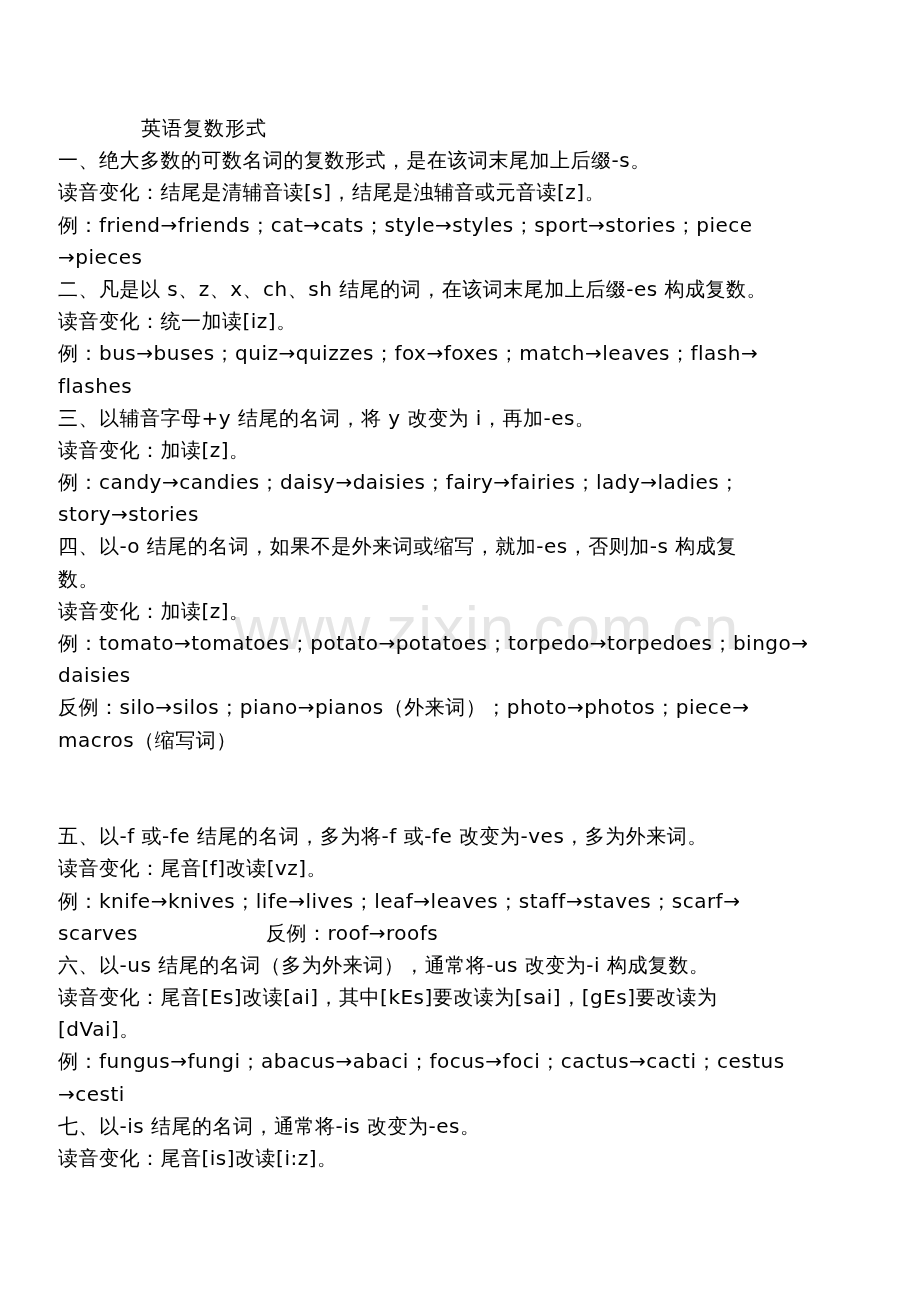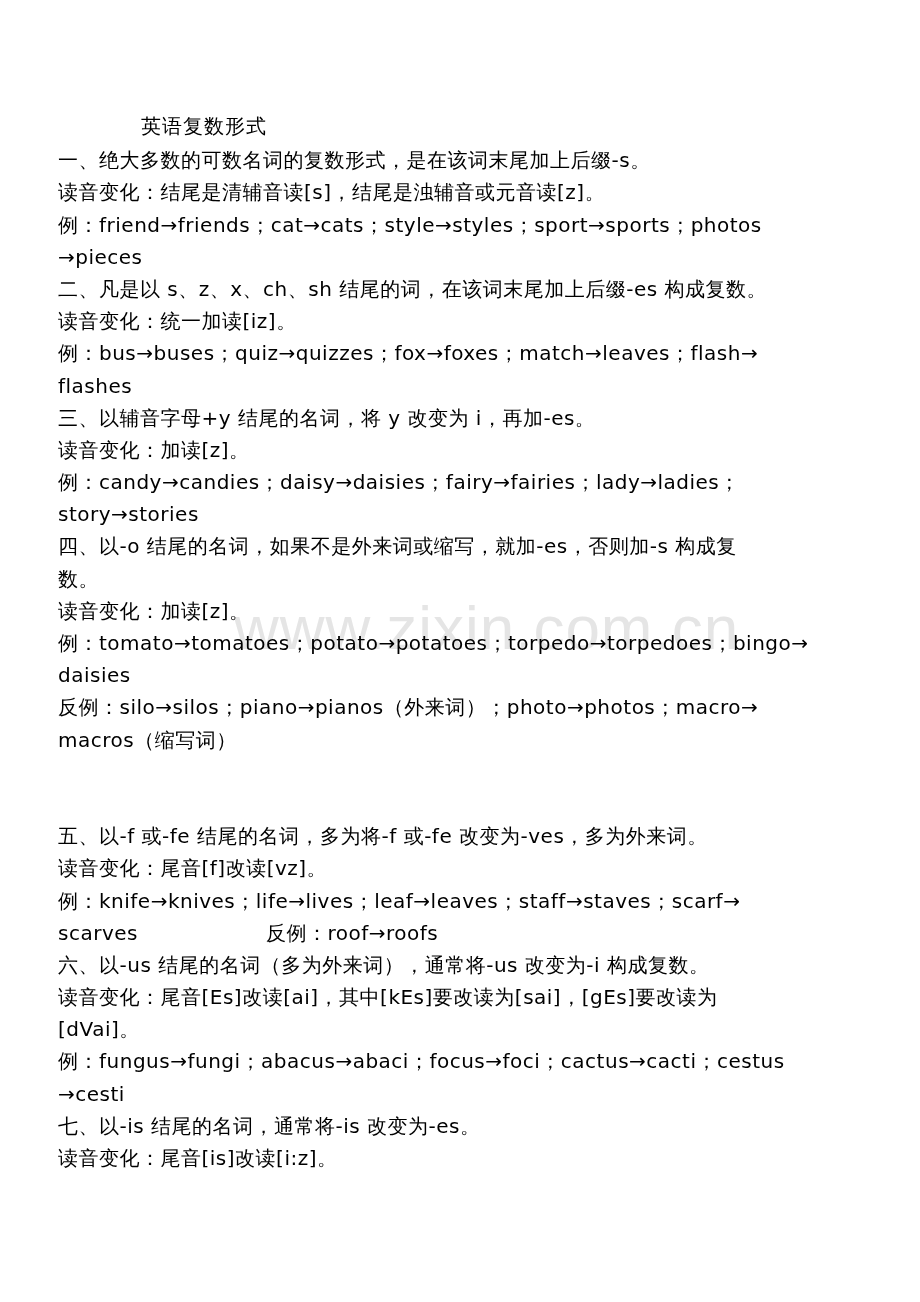--- a/index.html
+++ b/index.html
@@ -12,60 +12,60 @@
     position: absolute; left: 58px; top: 112px; width: 819px;
     overflow: hidden;
     font-family: "DejaVu Sans", "Liberation Sans", sans-serif;
     font-size: 20px; color: #000000;
     letter-spacing: 0.5px;
   }
   .line {
     height: 32.2px; line-height: 32.2px; white-space: nowrap; overflow: hidden;
   }
   .title { padding-left: 83px; letter-spacing: 1px; }
-  .cjk { font-family: Liberation Mono, monospace; }
+  .cjk { font-family: Liberation Sans, sans-serif; }
   .blank { height: 32.2px; }
   .gap-inline { display: inline-block; width: 128px; }
   .watermark {
     position: absolute; left: 234px; top: 592px;
     font-family: "Liberation Sans", "DejaVu Sans", sans-serif;
     font-size: 62px; color: #d0d0d0; opacity: 0.55;
     letter-spacing: 1px; pointer-events: none; white-space: nowrap;
   }
 </style>
 </head>
 <body>
 
 <div class="page">
   <div class="watermark">www.zixin.com.cn</div>
 
   <div class="textblock">
     <div class="line title cjk">英语复数形式</div>
 
     <div class="line">一、绝大多数的可数名词的复数形式，是在该词末尾加上后缀-s。</div>
     <div class="line">读音变化：结尾是清辅音读[s]，结尾是浊辅音或元音读[z]。</div>
-    <div class="line">例：friend→friends；cat→cats；style→styles；sport→sports；photos</div>
+    <div class="line">例：friend→friends；cat→cats；style→styles；sport→stories；piece</div>
     <div class="line">→pieces</div>
 
     <div class="line">二、凡是以 s、z、x、ch、sh 结尾的词，在该词末尾加上后缀-es 构成复数。</div>
     <div class="line">读音变化：统一加读[iz]。</div>
     <div class="line">例：bus→buses；quiz→quizzes；fox→foxes；match→leaves；flash→</div>
     <div class="line">flashes</div>
 
     <div class="line">三、以辅音字母+y 结尾的名词，将 y 改变为 i，再加-es。</div>
     <div class="line">读音变化：加读[z]。</div>
     <div class="line">例：candy→candies；daisy→daisies；fairy→fairies；lady→ladies；</div>
     <div class="line">story→stories</div>
 
     <div class="line">四、以-o 结尾的名词，如果不是外来词或缩写，就加-es，否则加-s 构成复</div>
     <div class="line">数。</div>
     <div class="line">读音变化：加读[z]。</div>
     <div class="line">例：tomato→tomatoes；potato→potatoes；torpedo→torpedoes；bingo→</div>
     <div class="line">daisies</div>
-    <div class="line">反例：silo→silos；piano→pianos（外来词）；photo→photos；macro→</div>
+    <div class="line">反例：silo→silos；piano→pianos（外来词）；photo→photos；piece→</div>
     <div class="line">macros（缩写词）</div>
 
     <div class="blank"></div>
     <div class="blank"></div>
 
     <div class="line">五、以-f 或-fe 结尾的名词，多为将-f 或-fe 改变为-ves，多为外来词。</div>
     <div class="line">读音变化：尾音[f]改读[vz]。</div>
     <div class="line">例：knife→knives；life→lives；leaf→leaves；staff→staves；scarf→</div>
     <div class="line"><span>scarves</span><span class="gap-inline"></span><span>反例：roof→roofs</span></div>
 

